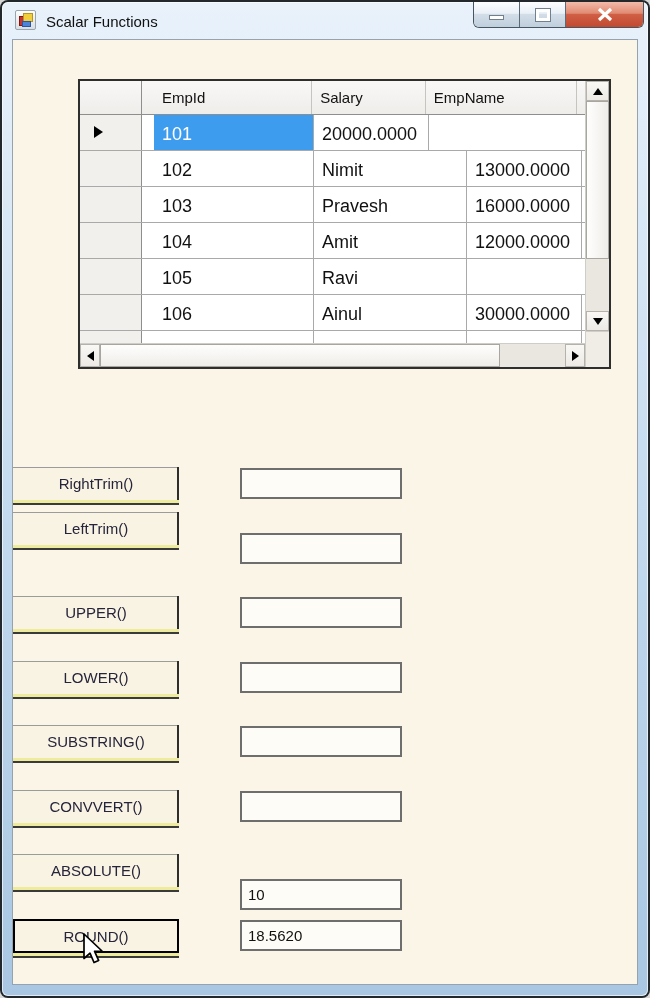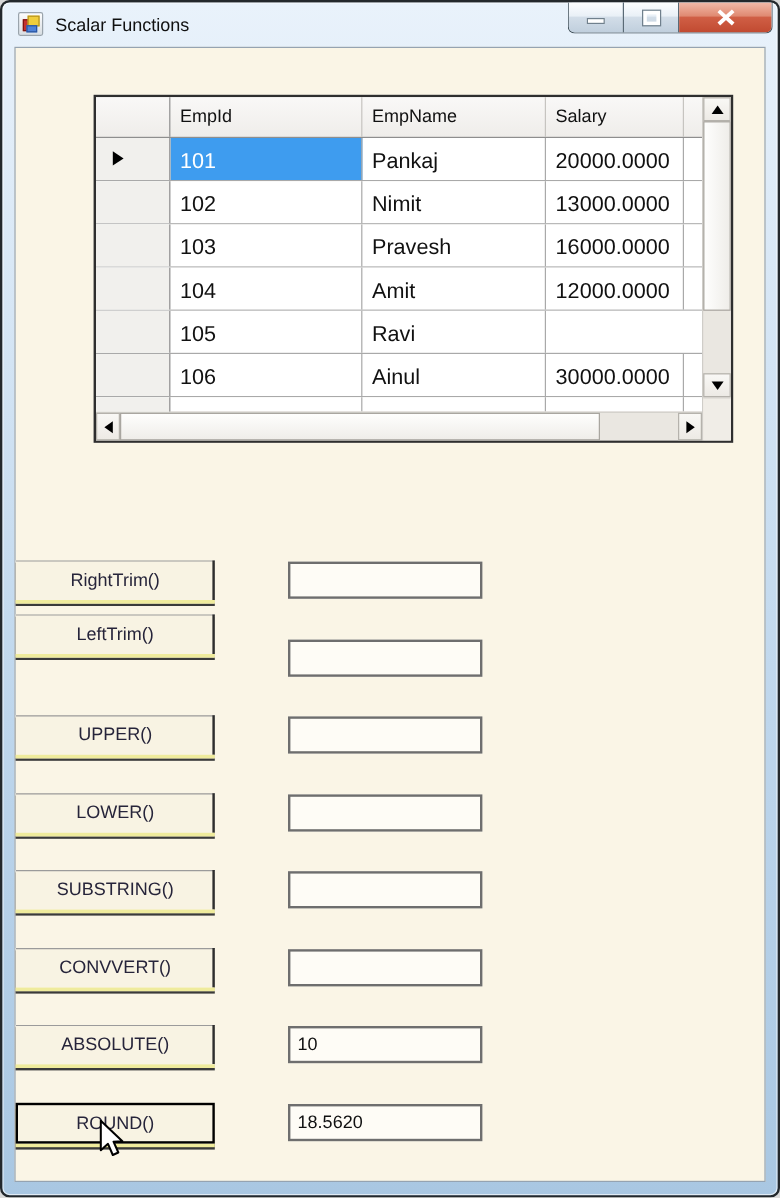--- a/index.html
+++ b/index.html
@@ -53,21 +53,21 @@
   .gmain { width: 505px; display: flex; flex-direction: column; }
   .grow { display: flex; height: 36px; background: #FFFFFF; border-bottom: 1px solid #A9A9A9; }
   .ghead {
     height: 34px; background: linear-gradient(#F9F8F7, #EFEDEA);
     border-bottom: 1px solid #8E8E8E;
   }
   .hcell { font-size: 15px; color: #111; padding: 8px 0 0 8px; border-right: 1px solid #C6C4C0; background: transparent; }
   .rowhdr { width: 62px; background: #F1F0ED; border-right: 1px solid #8E8E8E; position: relative; flex: none; }
   .ghead .rowhdr { background: transparent; }
   .dcell { font-size: 18px; color: #111; padding: 9px 0 0 8px; border-right: 1px solid #A9A9A9; white-space: nowrap; overflow: hidden; flex: none; }
-  .c1 { width: 160px; } .c2 { width: 153px; } .c3 { width: 115px; }
+  .c1 { width: 160px; margin-left: 12px; } .c2 { width: 153px; } .c3 { width: 115px; }
   .cf { flex: 1 1 auto; border-right: none; }
   .sel { background: #3E9CEF; color: #FFFFFF; }
   .grow.partial { height: 12px; border-bottom: none; }
   .curarrow {
     position: absolute; left: 14px; top: 11px; width: 0; height: 0;
     border-top: 6px solid transparent; border-bottom: 6px solid transparent; border-left: 9px solid #000;
   }
   
   .hscroll { height: 24px; background: #EAE7E1; display: flex; border-top: 1px solid #CFCDC8; }
   .sbtn {
@@ -133,31 +133,30 @@
     </div>
   </div>
 
   <div class="client"></div>
 
   <div class="grid">
     <div class="gmain">
       <div class="grow ghead">
         <div class="rowhdr hcell"></div>
         <div class="hcell c1">EmpId</div>
+        <div class="hcell c3">Salary</div>
         <div class="hcell c2">EmpName</div>
-        <div class="hcell c3">Salary</div>
         <div class="hcell cf"></div>
       </div>
 
       <div class="grow">
         <div class="rowhdr">
           <div class="curarrow"></div>
         </div>
         <div class="dcell c1 sel">101</div>
-        <div class="dcell c2">Pankaj</div>
         <div class="dcell c3">20000.0000</div>
         <div class="dcell cf"></div>
       </div>
 
       <div class="grow">
         <div class="rowhdr"></div>
         <div class="dcell c1">102</div>
         <div class="dcell c2">Nimit</div>
         <div class="dcell c3">13000.0000</div>
         <div class="dcell cf"></div>
@@ -239,21 +238,21 @@
   <button class="fnbtn" style="top:661px">LOWER()</button>
   <input class="fnbox" style="top: 662px;" value="">
 
   <button class="fnbtn" style="top:725px">SUBSTRING()</button>
   <input class="fnbox" style="top: 726px;" value="">
 
   <button class="fnbtn" style="top:790px">CONVVERT()</button>
   <input class="fnbox" style="top: 791px;" value="">
 
   <button class="fnbtn" style="top:854px">ABSOLUTE()</button>
-  <input class="fnbox" style="top: 855px;" value="10">
+  <input class="fnbox" style="top: 879px;" value="10">
 
   <button class="fnbtn focused" style="top:919px">ROUND()</button>
   <input class="fnbox" style="top: 920px;" value="18.5620">
 
   <svg class="cursor" width="24" height="34" viewBox="0 0 24 34">
     <path d="M2,1 L2,25.5 L8,20.2 L12,29.5 L16.6,27.4 L12.6,18.4 L20,18 Z" fill="#FFFFFF" stroke="#000000" stroke-width="1.7" stroke-linejoin="round"></path>
   </svg>
 </div>
 
 </body></html>

